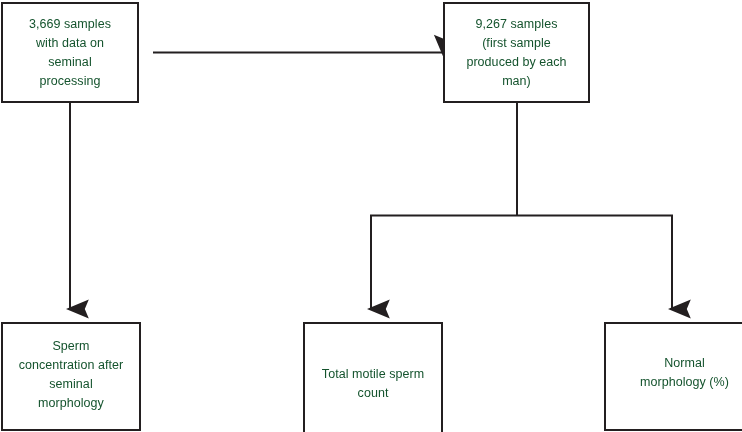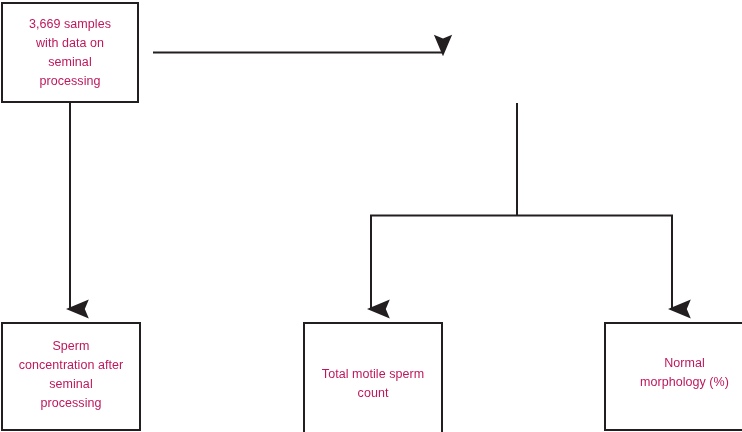--- a/index.html
+++ b/index.html
@@ -36,21 +36,21 @@
     justify-content: center;
     z-index: 2;
   }
   .node-label {
     display: block;
     width: 100%;
     text-align: center;
     font-family: "Liberation Sans", sans-serif;
     font-size: 12.5px;
     line-height: 19px;
-    color: #be185d;
+    color: #14532d;
     letter-spacing: 0.05px;
     white-space: pre-line;
     padding: 0 4px;
     box-sizing: border-box;
   }
 
   
   #node-source-all   { left: 443px; top: 2px;   width: 147px; height: 101px; }
   #node-seminal-sub  { left: 1px;   top: 2px;   width: 138px; height: 101px; }
 
@@ -94,33 +94,39 @@
 
     <g>
       <path d="M 371 215.5 L 371 309" stroke="#231f20" stroke-width="2" fill="none" marker-end="url(#arrow-down)"></path>
     </g>
 
     <g>
       <path d="M 672 215.5 L 672 309" stroke="#231f20" stroke-width="2" fill="none" marker-end="url(#arrow-down)"></path>
     </g>
   </svg>
 
+  <div class="node" id="node-source-all">
+    <span class="node-label">9,267 samples
+(first sample
+produced by each
+man)</span>
+  </div>
 
   <div class="node" id="node-seminal-sub">
     <span class="node-label">3,669 samples
 with data on
 seminal
 processing</span>
   </div>
 
   <div class="node" id="node-sperm-conc">
     <span class="node-label">Sperm
 concentration after
 seminal
-processing</span>
+morphology</span>
   </div>
 
   <div class="node" id="node-motile-count">
     <span class="node-label">Total motile sperm
 count</span>
   </div>
 
   <div class="node" id="node-morphology">
     <span class="node-label">Normal
 morphology (%)</span>

